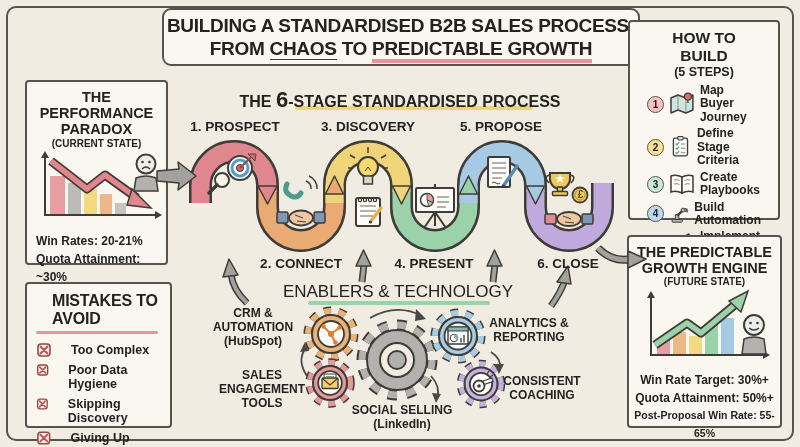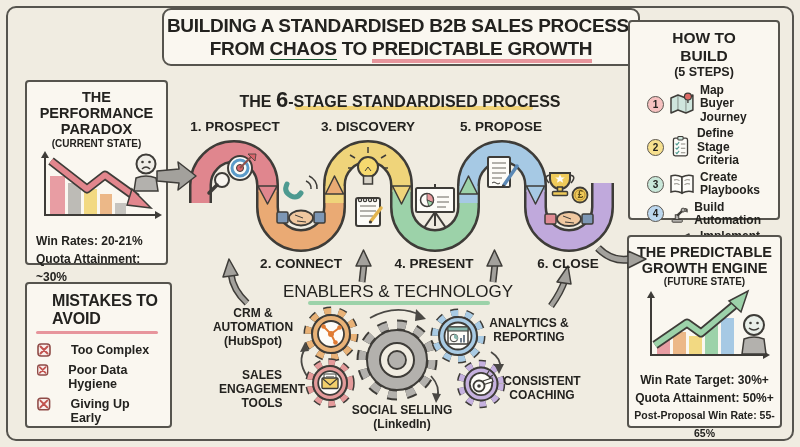--- a/index.html
+++ b/index.html
@@ -329,20 +329,27 @@
           <rect x="2" y="2" width="12" height="12" rx="3" fill="#f9efec" stroke="#8f4b47" stroke-width="1.6"></rect>
           <path d="M4.5 4.5 L11.5 11.5 M11.5 4.5 L4.5 11.5" stroke="#c2534f" stroke-width="2" stroke-linecap="round"></path>
         </svg>
       <span class="mk-label">Poor Data Hygiene</span>
     </div>
     <div class="mk-row">
       <svg width="16" height="16" viewBox="0 0 16 16">
           <rect x="2" y="2" width="12" height="12" rx="3" fill="#f9efec" stroke="#8f4b47" stroke-width="1.6"></rect>
           <path d="M4.5 4.5 L11.5 11.5 M11.5 4.5 L4.5 11.5" stroke="#c2534f" stroke-width="2" stroke-linecap="round"></path>
         </svg>
+      <span class="mk-label">Skipping Discovery</span>
+    </div>
+    <div class="mk-row">
+      <svg width="16" height="16" viewBox="0 0 16 16">
+          <rect x="2" y="2" width="12" height="12" rx="3" fill="#f9efec" stroke="#8f4b47" stroke-width="1.6"></rect>
+          <path d="M4.5 4.5 L11.5 11.5 M11.5 4.5 L4.5 11.5" stroke="#c2534f" stroke-width="2" stroke-linecap="round"></path>
+        </svg>
       <span class="mk-label">Giving Up Early</span>
     </div>
 
   </div>
 
   <div class="txt ctr proc-title">
     <span>THE</span> <span class="proc-num">6</span><span>-STAGE STANDARDISED PROCESS</span>
   </div>
   <div class="proc-bar"></div>
 

